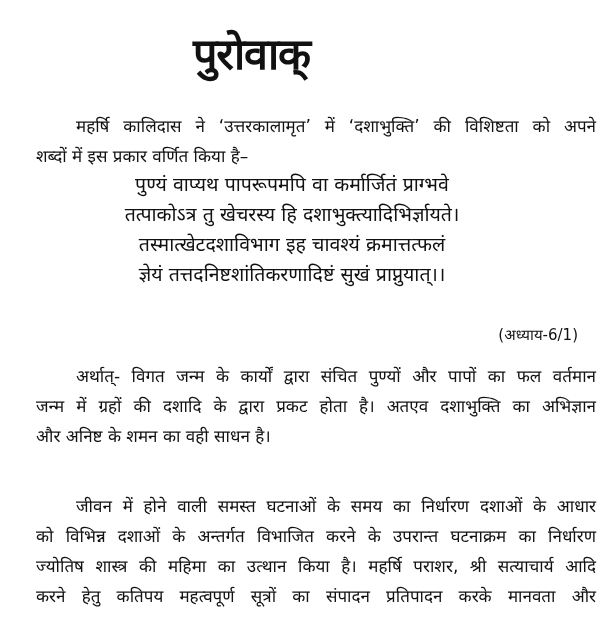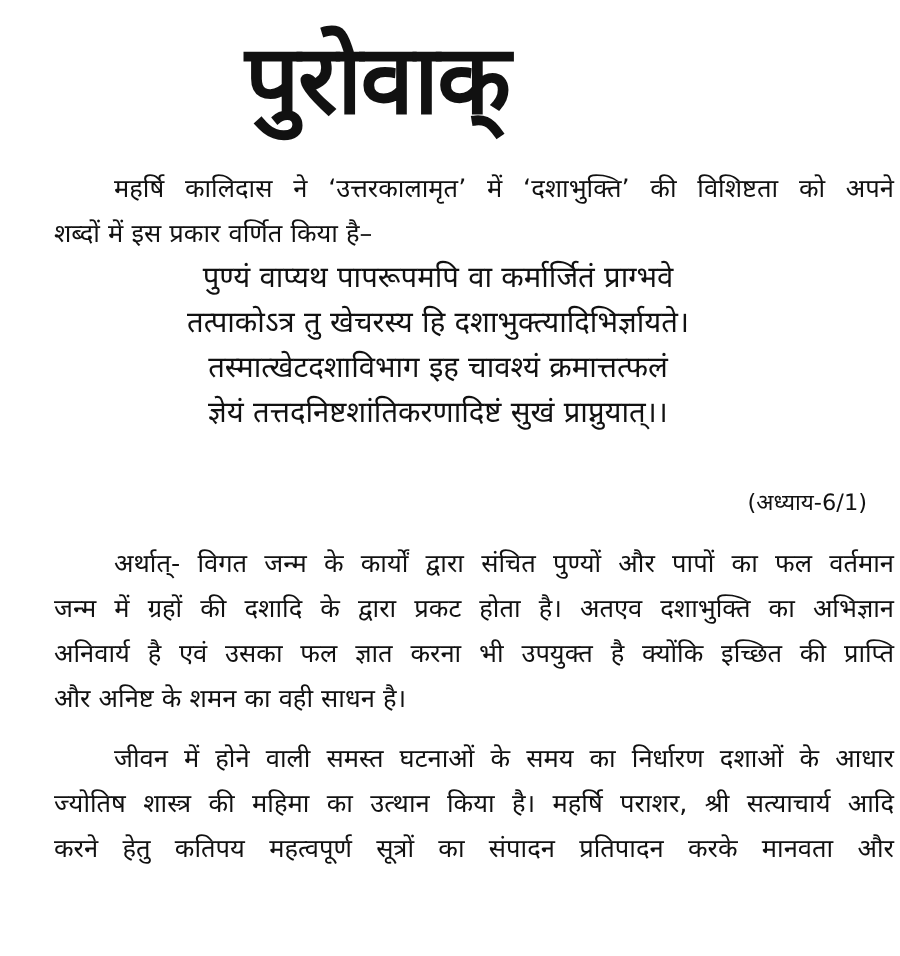--- a/index.html
+++ b/index.html
@@ -4,21 +4,21 @@
   <style>
     html, body { margin: 0; padding: 0; background: #ffffff; }
     body {
       width: 600px; height: 637px; overflow: hidden; position: relative;
       color: #111111;
       font-family: "DejaVu Sans", sans-serif;
     }
     .page { position: absolute; left: 0; top: 0; width: 600px; height: 637px; }
     .title {
       position: absolute; left: 0; width: 503px; top: 22px;
-      text-align: center; font-size: 64px; font-weight: bold; line-height: 64px;
+      text-align: center; font-size: 43px; font-weight: bold; line-height: 64px;
       letter-spacing: -1px;
     }
     .para {
       position: absolute; left: 20px; width: 560px;
       font-size: 17px; line-height: 30px; text-align: justify;
       text-indent: 40px; margin: 16px;
     }
     .para .ln { display: block; white-space: nowrap; text-align-last: justify; text-align: justify; }
     .para .ln.last { text-align-last: left; }
     .verse {
@@ -51,23 +51,23 @@
     <span class="vl">तत्पाकोऽत्र तु खेचरस्य हि दशाभुक्त्यादिभिर्ज्ञायते।</span>
     <span class="vl">तस्मात्खेटदशाविभाग इह चावश्यं क्रमात्तत्फलं</span>
     <span class="vl">ज्ञेयं तत्तदनिष्टशांतिकरणादिष्टं सुखं प्राप्नुयात्।।</span>
   </div>
 
   <div class="ref">(अध्याय-6/1)</div>
 
   <p class="para" id="p2">
     <span class="ln">अर्थात्- विगत जन्म के कार्यों द्वारा संचित पुण्यों और पापों का फल वर्तमान</span>
     <span class="ln" style="text-indent:0">जन्म में ग्रहों की दशादि के द्वारा प्रकट होता है। अतएव दशाभुक्ति का अभिज्ञान</span>
-    <span class="ln" style="text-indent:0">अनिवार्य है एवं उसका फल ज्ञात करना भी उपयुक्त है क्योंकि इच्छित की प्राप्ति</span>
     <span class="ln last" style="text-indent:0">और अनिष्ट के शमन का वही साधन है।</span>
   </p>
 
   <p class="para" id="p3">
     <span class="ln">जीवन में होने वाली समस्त घटनाओं के समय का निर्धारण दशाओं के आधार</span>
+    <span class="ln" style="text-indent:0">को विभिन्न दशाओं के अन्तर्गत विभाजित करने के उपरान्त घटनाक्रम का निर्धारण</span>
     <span class="ln" style="text-indent:0">ज्योतिष शास्त्र की महिमा का उत्थान किया है। महर्षि पराशर, श्री सत्याचार्य आदि</span>
     <span class="ln" style="text-indent:0">करने हेतु कतिपय महत्वपूर्ण सूत्रों का संपादन प्रतिपादन करके मानवता और</span>
   </p>
 
 </div>
 
 </body></html>

